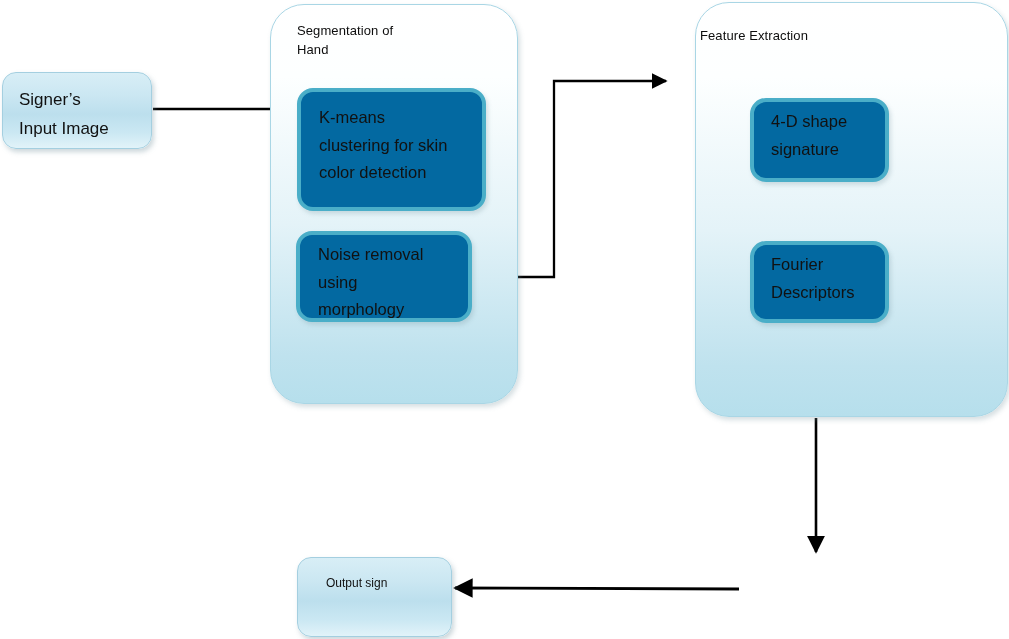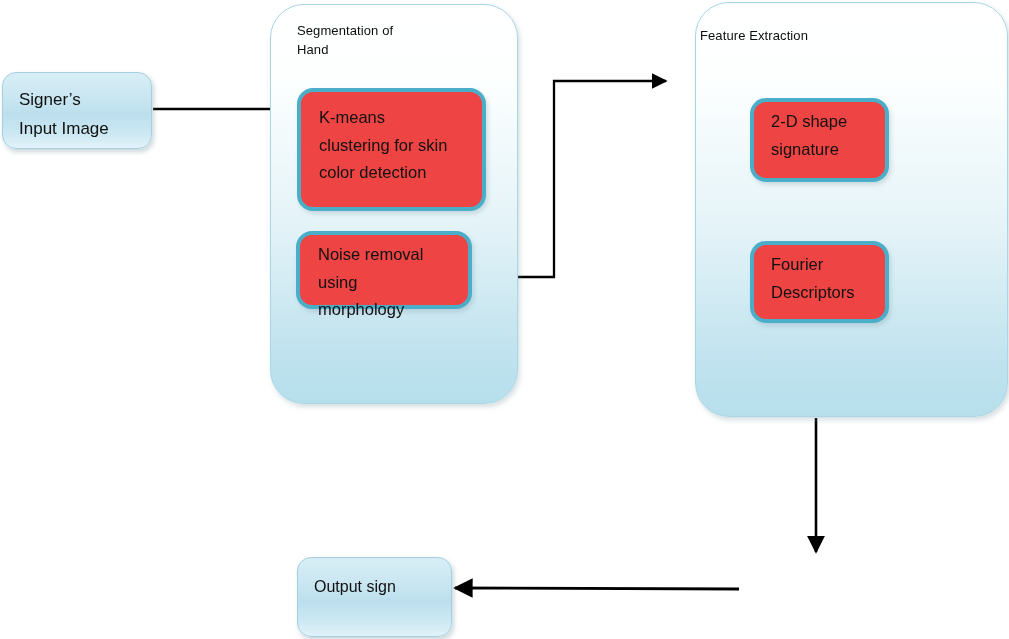--- a/index.html
+++ b/index.html
@@ -33,21 +33,21 @@
     line-height: 1.45;
     color: #0d0d0d;
     letter-spacing: 0.1px;
     white-space: pre-line;
   }
 
   
   .node-white {
     position: absolute;
     box-sizing: border-box;
-    background: #ef4444;
+    background: #0369a1;
     border: 4px solid #4aaec8;
     border-radius: 16px;
     box-shadow: 2px 3px 4px rgba(120,150,160,0.28);
   }
   .node-white .txt {
     position: absolute;
     left: 18px;
     right: 8px;
     font-size: 16.5px;
     line-height: 1.68;
@@ -117,38 +117,38 @@
   </div>
   <div class="stage-title" style="left:297px; top:22px; width:215px;">Segmentation of
 Hand</div>
 
   <div class="node-white" style="left:297px; top:88px; width:189px; height:123px;">
     <div class="txt" style="top:12px;">K-means
 clustering for skin
 color detection</div>
   </div>
 
-  <div class="node-white" style="left:296px; top:231px; width:176px; height:78px;">
+  <div class="node-white" style="left:296px; top:231px; width:176px; height:91px;">
     <div class="txt" style="top:6px;">Noise removal
 using
 morphology</div>
   </div>
 
   <div class="stage" style="left:695px; top:2px; width:313px; height:415px;">
   </div>
   <div class="stage-title" style="left:700px; top:27px; width:280px;">Feature Extraction</div>
 
   <div class="node-white" style="left:750px; top:98px; width:139px; height:84px;">
-    <div class="txt" style="left:17px; top:6px;">2-D shape
+    <div class="txt" style="left:17px; top:6px;">4-D shape
 signature</div>
   </div>
 
   <div class="node-white" style="left:750px; top:241px; width:139px; height:82px;">
     <div class="txt" style="left:17px; top:6px;">Fourier
 Descriptors</div>
   </div>
 
 
   <div class="node-blue" style="left:297px; top:557px; width:155px; height:80px;">
-    <div class="txt" style="left:16px; top:15px; font-size:16px;">Output sign</div>
+    <div class="txt" style="left:28px; top:15px; font-size:12px;">Output sign</div>
   </div>
 
 </div>
 
 </body></html>

